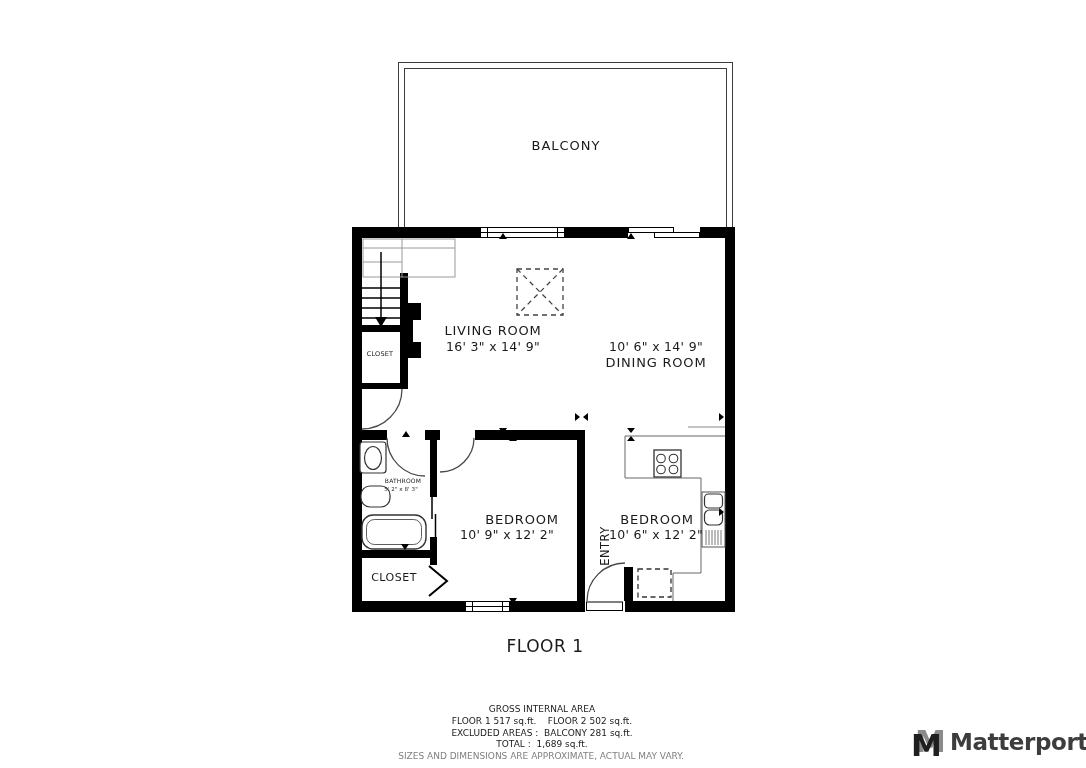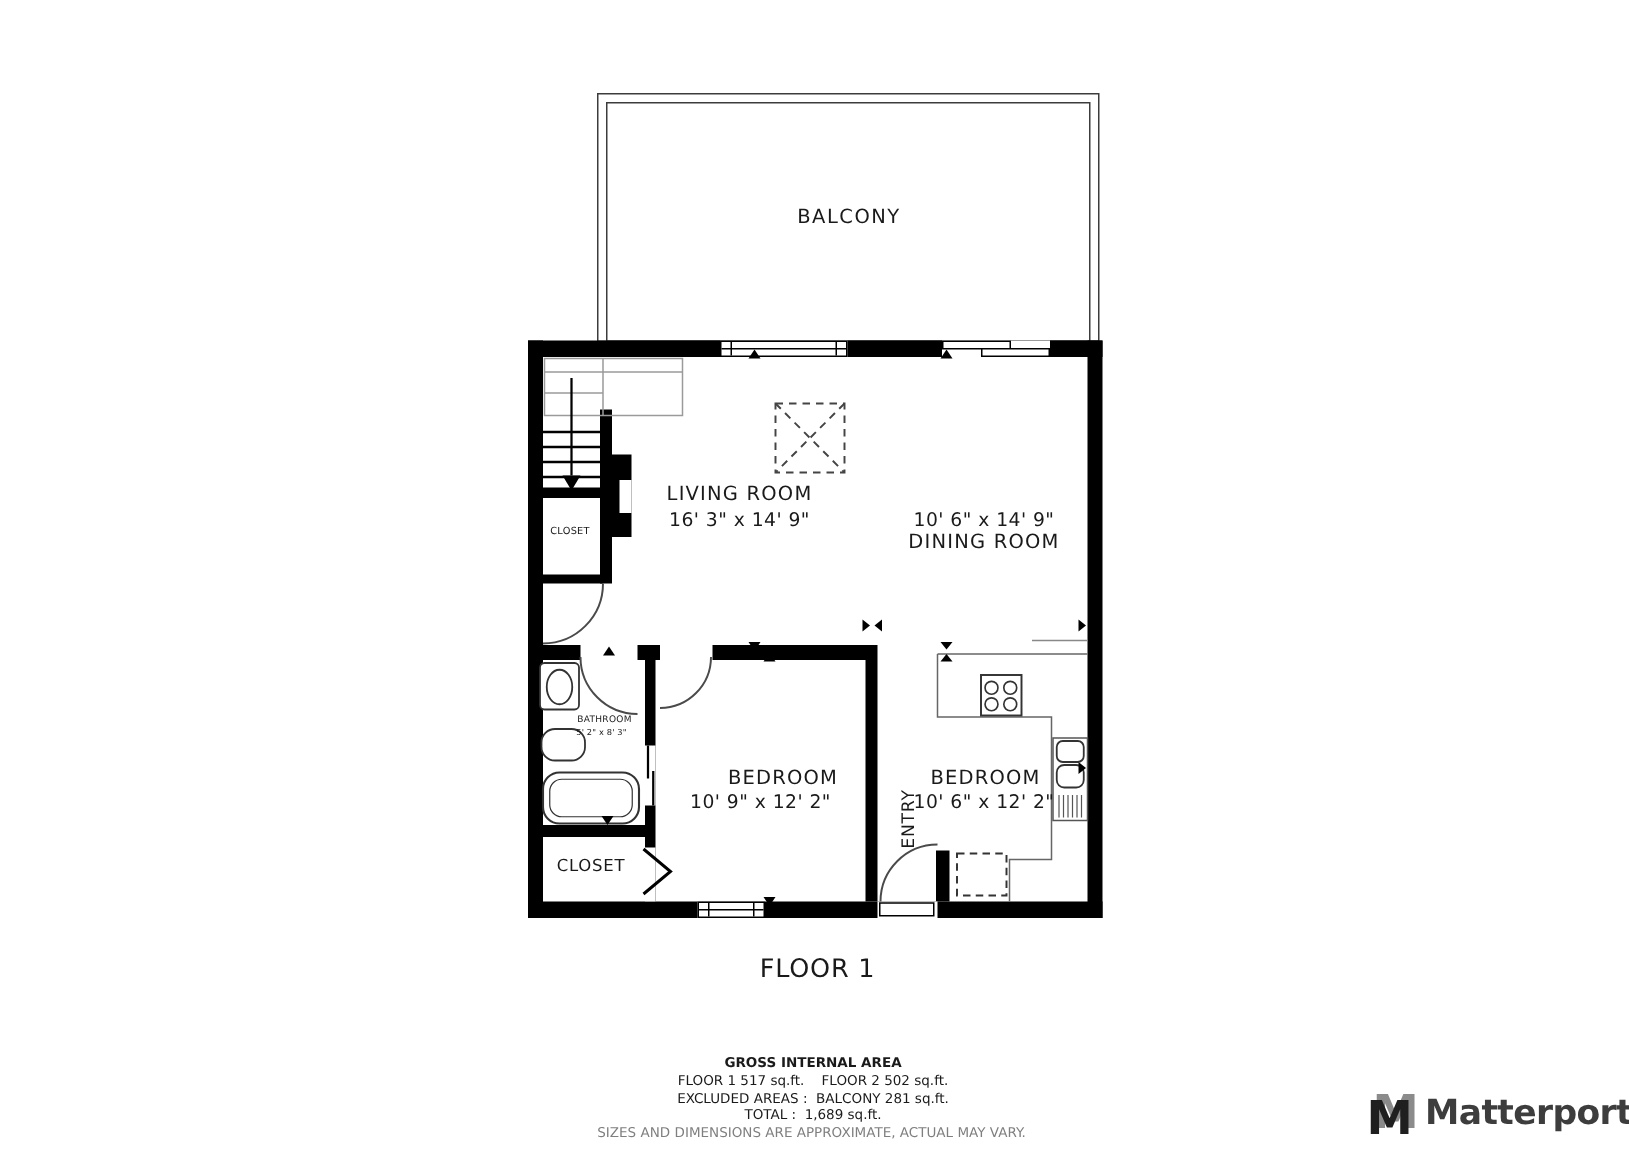--- a/index.html
+++ b/index.html
@@ -185,21 +185,21 @@
   <div class="lbl tiny-name" style="left:403px;top:480px;">BATHROOM</div>
   <div class="lbl tiny-dims" style="left:401px;top:489px;">5' 2" x 8' 3"</div>
 
   <div class="lbl tiny-name" style="left:380px;top:354px;font-size:6.5px;">CLOSET</div>
   <div class="lbl" style="left:394px;top:577px;font-size:11px;letter-spacing:0.5px;">CLOSET</div>
 
   <div class="lbl entry-lbl" style="left:605px;top:546px;">ENTRY</div>
 
   <div class="lbl floor-lbl" style="left:545px;top:646px;">FLOOR 1</div>
 
-  <div class="footer-line" style="left:542px;top:709px;font-weight:bold;">GROSS INTERNAL AREA</div>
+  <div class="footer-line" style="left:542px;top:709px;">GROSS INTERNAL AREA</div>
   <div class="footer-line" style="left:542px;top:721px;">FLOOR 1 517 sq.ft.    FLOOR 2 502 sq.ft.</div>
   <div class="footer-line" style="left:542px;top:733px;">EXCLUDED AREAS :  BALCONY 281 sq.ft.</div>
   <div class="footer-line" style="left:542px;top:744px;">TOTAL :  1,689 sq.ft.</div>
   <div class="footer-line disclaimer" style="left:541px;top:756px;">SIZES AND DIMENSIONS ARE APPROXIMATE, ACTUAL MAY VARY.</div>
 
   <div id="logo">
     <svg width="42" height="40" viewBox="0 0 42 40">
       <text x="7" y="30" font-family="DejaVu Sans, Liberation Sans, sans-serif" font-weight="bold" font-size="31" fill="#8b8b8b">M</text>
       <text x="3" y="34" font-family="DejaVu Sans, Liberation Sans, sans-serif" font-weight="bold" font-size="31" fill="#1f1f1f">M</text>
     </svg>

